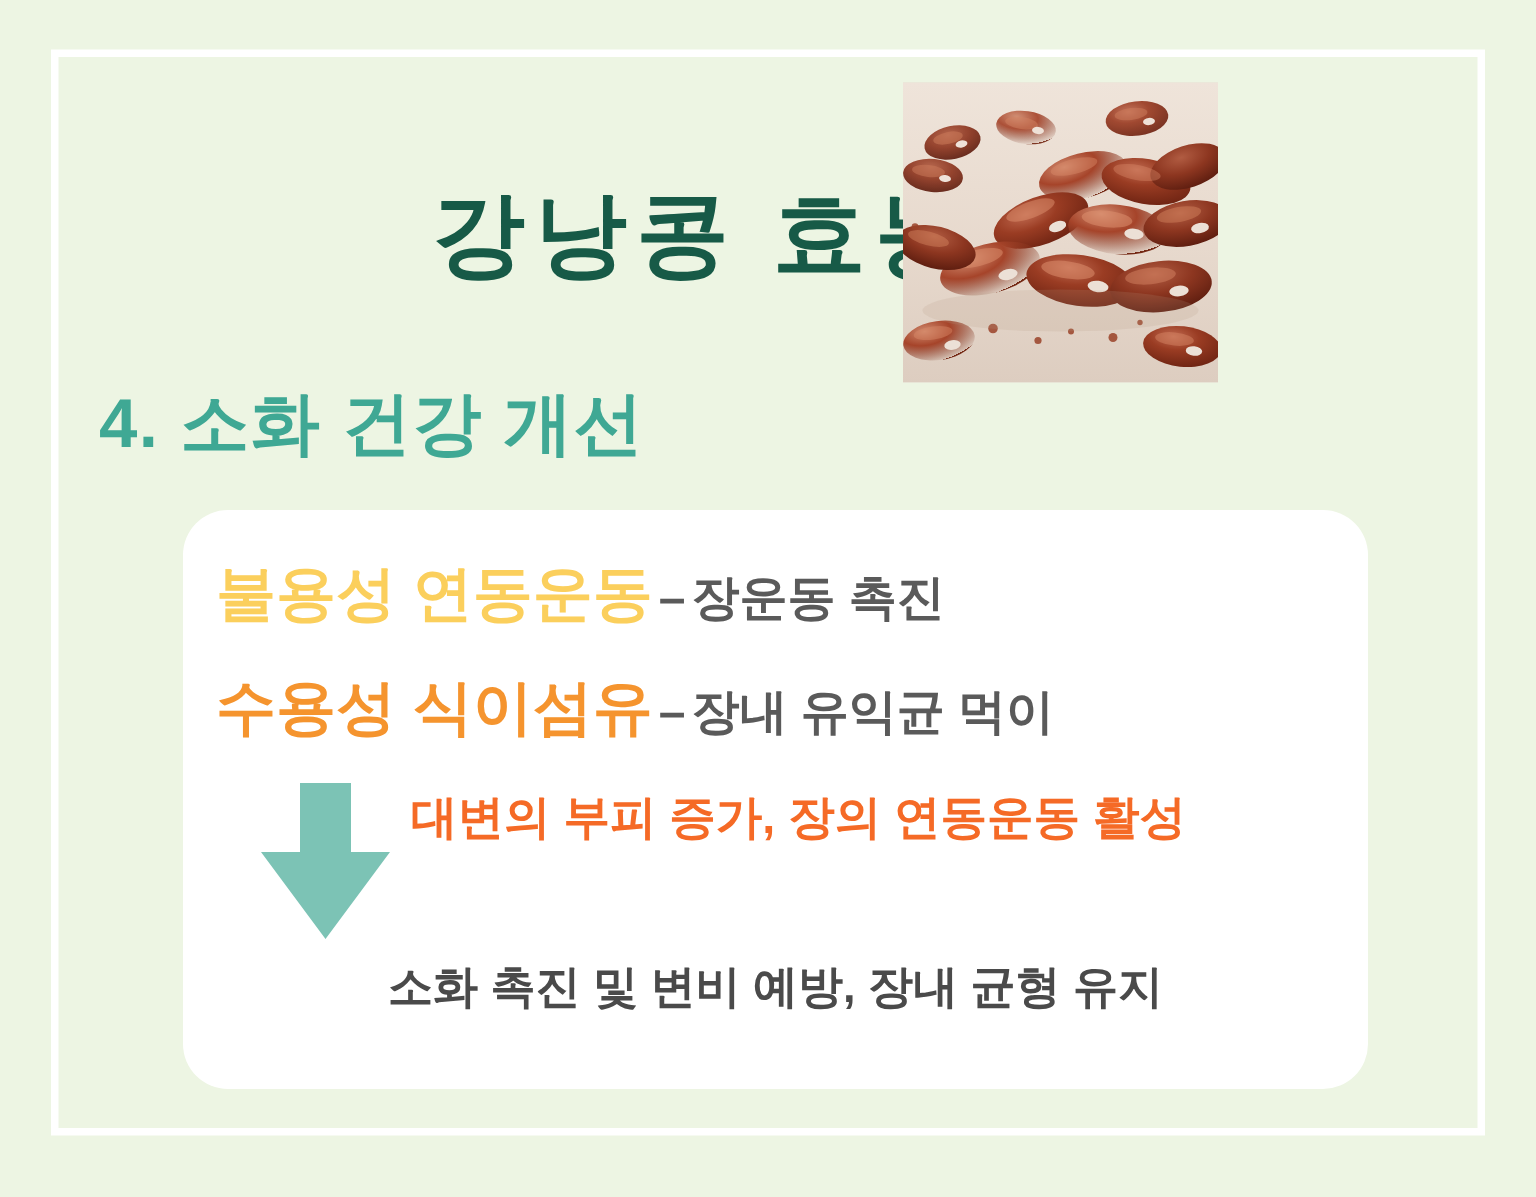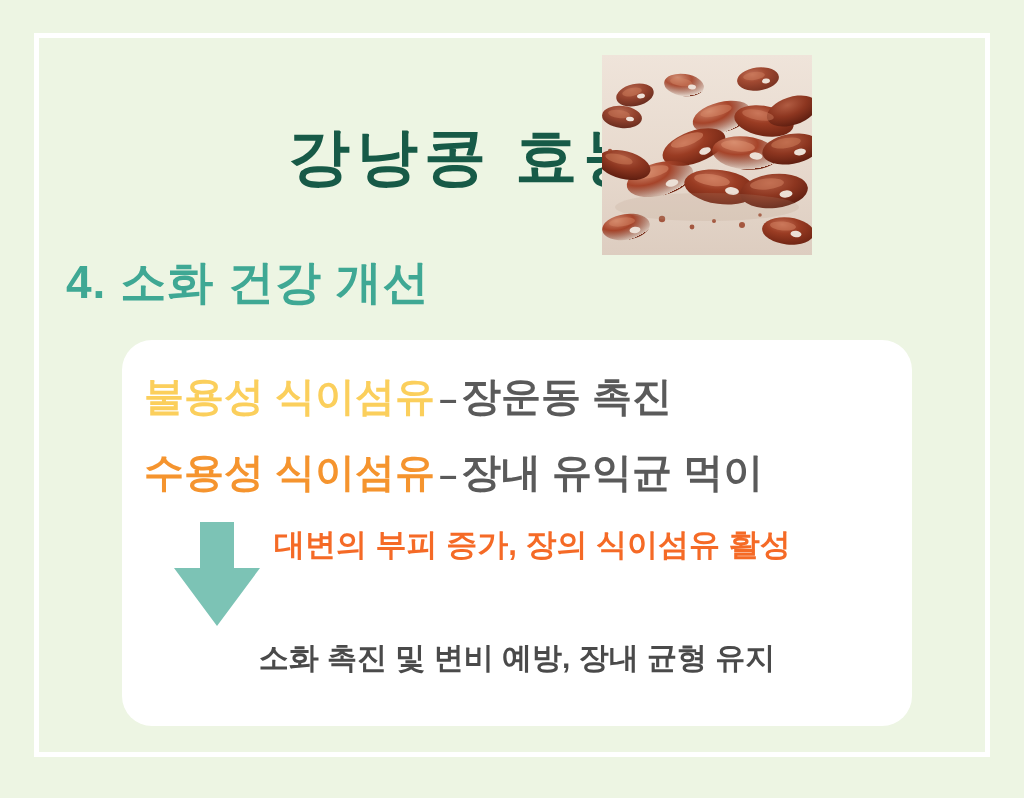--- a/index.html
+++ b/index.html
@@ -98,21 +98,21 @@
     font-size: 40px;
     font-weight: 700;
     line-height: 1;
   }
   #fiber-line-1 { top: 36px; }
   #fiber-line-2 { top: 112px; }
 
   .fiber-term-insoluble { color: #fbcf5c; }
   .fiber-term-soluble   { color: #f5942e; text-align: right; }
   .fiber-dash { color: #5a5a5a; font-size: 32px; font-weight: 700; padding: 0 4px; }
-  .fiber-effect { color: #5a5a5a; font-size: 40px; font-weight: 700; }
+  .fiber-effect { color: #5a5a5a; font-size: 32px; font-weight: 700; }
 
   
   #arrow-icon {
     position: absolute;
     left: 46px;
     top: 180px;
     width: 98px;
     height: 108px;
   }
   #red-block {
@@ -261,34 +261,34 @@
 
       <ellipse cx="105" cy="152" rx="92" ry="14" fill="#b89a84" opacity="0.18"></ellipse>
     </svg>
   </div>
 
   <div id="section-heading">4. 소화 건강 개선</div>
 
   <div id="content-card">
 
     <div class="fiber-line" id="fiber-line-1">
-      <span class="fiber-term-insoluble">불용성 식이섬유</span><span class="fiber-dash">–</span><span class="fiber-effect">장운동 촉진</span>
+      <span class="fiber-term-insoluble">불용성 연동운동</span><span class="fiber-dash">–</span><span class="fiber-effect">장운동 촉진</span>
     </div>
 
     <div class="fiber-line" id="fiber-line-2">
       <span class="fiber-term-soluble">수용성 식이섬유</span><span class="fiber-dash">–</span><span class="fiber-effect">장내 유익균 먹이</span>
     </div>
 
     <div id="arrow-icon">
       <svg width="98" height="108" viewBox="0 0 98 108" xmlns="http://www.w3.org/2000/svg">
         <polygon points="32,2 66,2 66,48 92,48 49,106 6,48 32,48" fill="#7cc3b5"></polygon>
       </svg>
     </div>
 
     <div id="red-block">
-      <div class="red-line">대변의 부피 증가, 장의 식이섬유 활성</div>
+      <div class="red-line">대변의 부피 증가, 장의 연동운동 활성</div>
     </div>
 
     <div id="summary-line">소화 촉진 및 변비 예방, 장내 균형 유지</div>
 
   </div>
 
 </div>
 
 </body></html>

